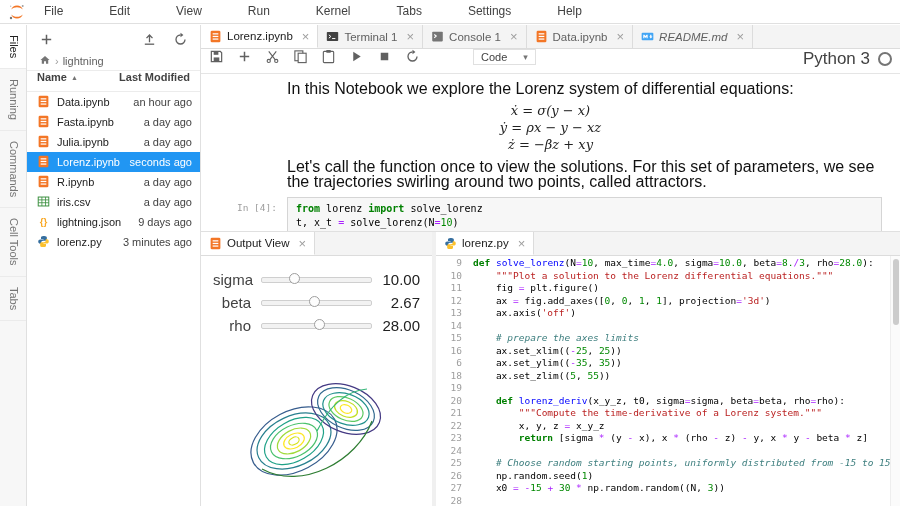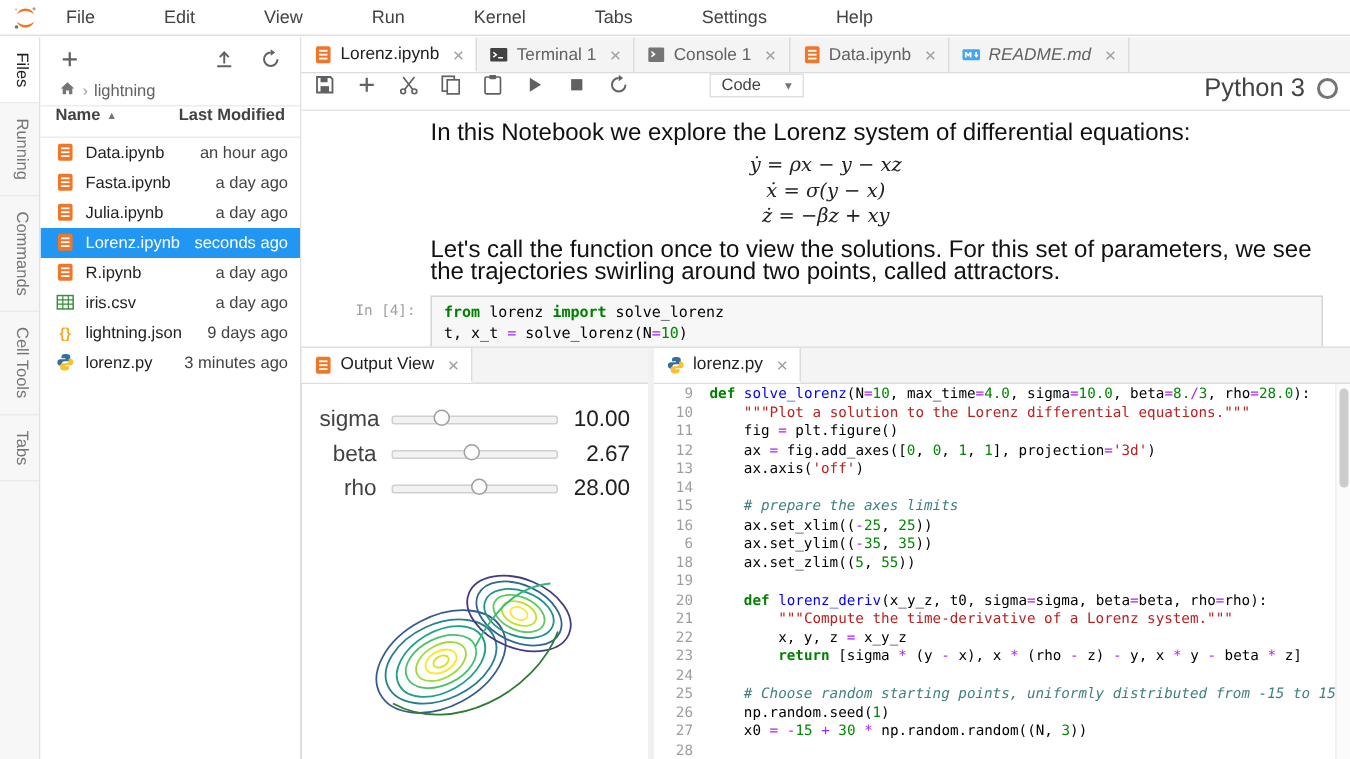--- a/index.html
+++ b/index.html
@@ -391,22 +391,22 @@
           <span class="caret">▾</span>
         </span>
         <span class="nb-right">
           <span>Python 3</span>
           <span class="kernel-circle"></span>
         </span>
       </div>
       <div id="nb-content">
         <p class="md">In this Notebook we explore the Lorenz system of differential equations:</p>
         <div id="equations">
+            <div class="eq-line">ẋ = σ(y − x)</div>
             <div class="eq-line">ẏ = ρx − y − xz</div>
-            <div class="eq-line">ẋ = σ(y − x)</div>
             <div class="eq-line">ż = −βz + xy</div>
           </div>
         <p class="md md2">Let's call the function once to view the solutions. For this set of parameters, we see the trajectories swirling around two points, called attractors.</p>
         <div class="cell">
           <div class="prompt">In [4]:</div>
           <div class="cell-box" id="cell-code">
               <div class="cl"><span class="tk-kw">from</span><span class="tk-p"> lorenz </span><span class="tk-kw">import</span><span class="tk-p"> solve_lorenz</span></div>
               <div class="cl"><span class="tk-p">t, x_t </span><span class="tk-op">=</span><span class="tk-p"> solve_lorenz(N</span><span class="tk-op">=</span><span class="tk-num">10</span><span class="tk-p">)</span></div>
             </div>
         </div>

